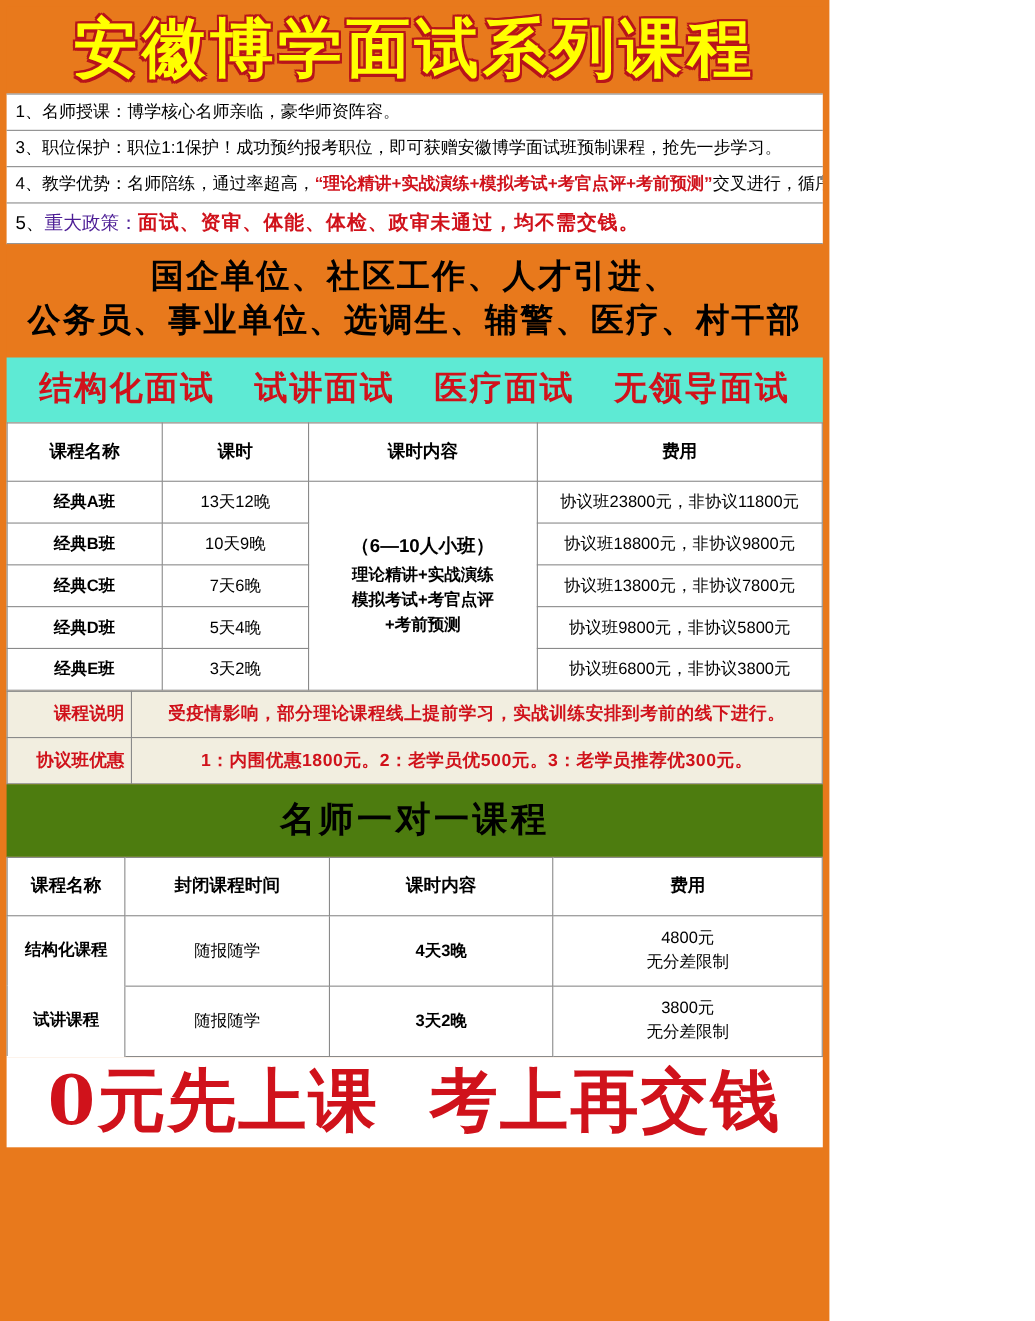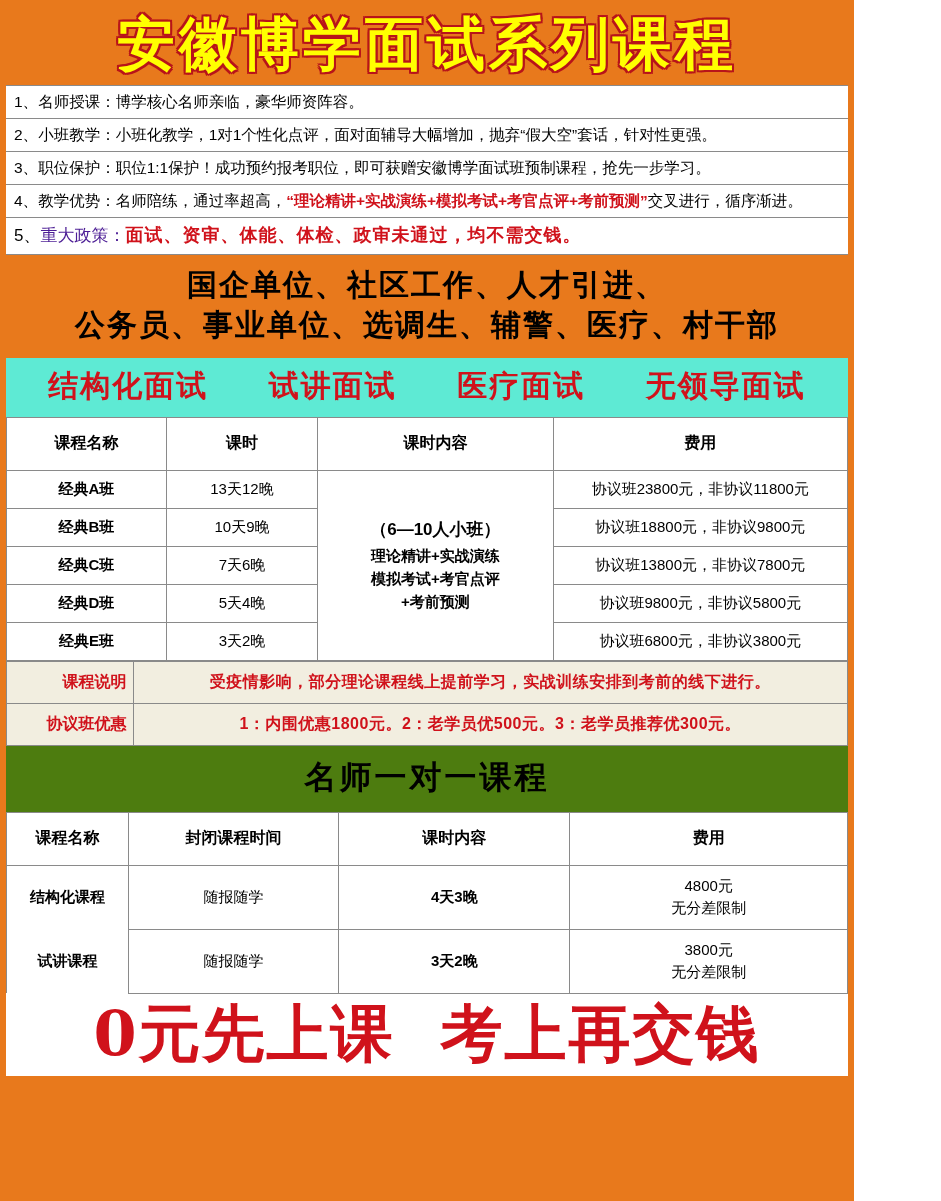--- a/index.html
+++ b/index.html
@@ -4,21 +4,21 @@
 <style>
   html, body {
     margin: 0;
     padding: 0;
     background: #ffffff;
   }
   body {
     font-family: "Liberation Sans", "DejaVu Sans", sans-serif;
   }
   .page {
-    width: 854px;
+    width: 754px;
     min-height: 1201px;
     box-sizing: border-box;
     background: #e8791c;
     padding: 6px 6px 0 6px;
     position: relative;
   }
 
   
   .title-banner {
     background: #e8791c;
@@ -224,23 +224,20 @@
 
 <div class="page">
 
   <div class="title-banner">
     <div class="title-text">安徽博学面试系列课程</div>
   </div>
 
   <div class="features">
     <div class="feature-row">
       <span class="num">1、</span><span class="label">名师授课：</span><span class="body">博学核心名师亲临，豪华师资阵容。</span>
-    </div>
-    <div class="feature-row">
-      <span class="num">2、</span><span class="label">小班教学：</span><span class="body">小班化教学，1对1个性化点评，面对面辅导大幅增加，抛弃“假大空”套话，针对性更强。</span>
     </div>
     <div class="feature-row">
       <span class="num">3、</span><span class="label">职位保护：</span><span class="body">职位1:1保护！成功预约报考职位，即可获赠安徽博学面试班预制课程，抢先一步学习。</span>
     </div>
     <div class="feature-row">
       <span class="num">4、</span><span class="label">教学优势：</span><span class="body">名师陪练，通过率超高，</span><span class="hl-red">“理论精讲+实战演练+模拟考试+考官点评+考前预测”</span><span class="body">交叉进行，循序渐进。</span>
     </div>
     <div class="feature-row policy">
       <span class="num">5、</span><span class="label">重大政策：</span><span class="body">面试、资审、体能、体检、政审未通过，均不需交钱。</span>
     </div>

